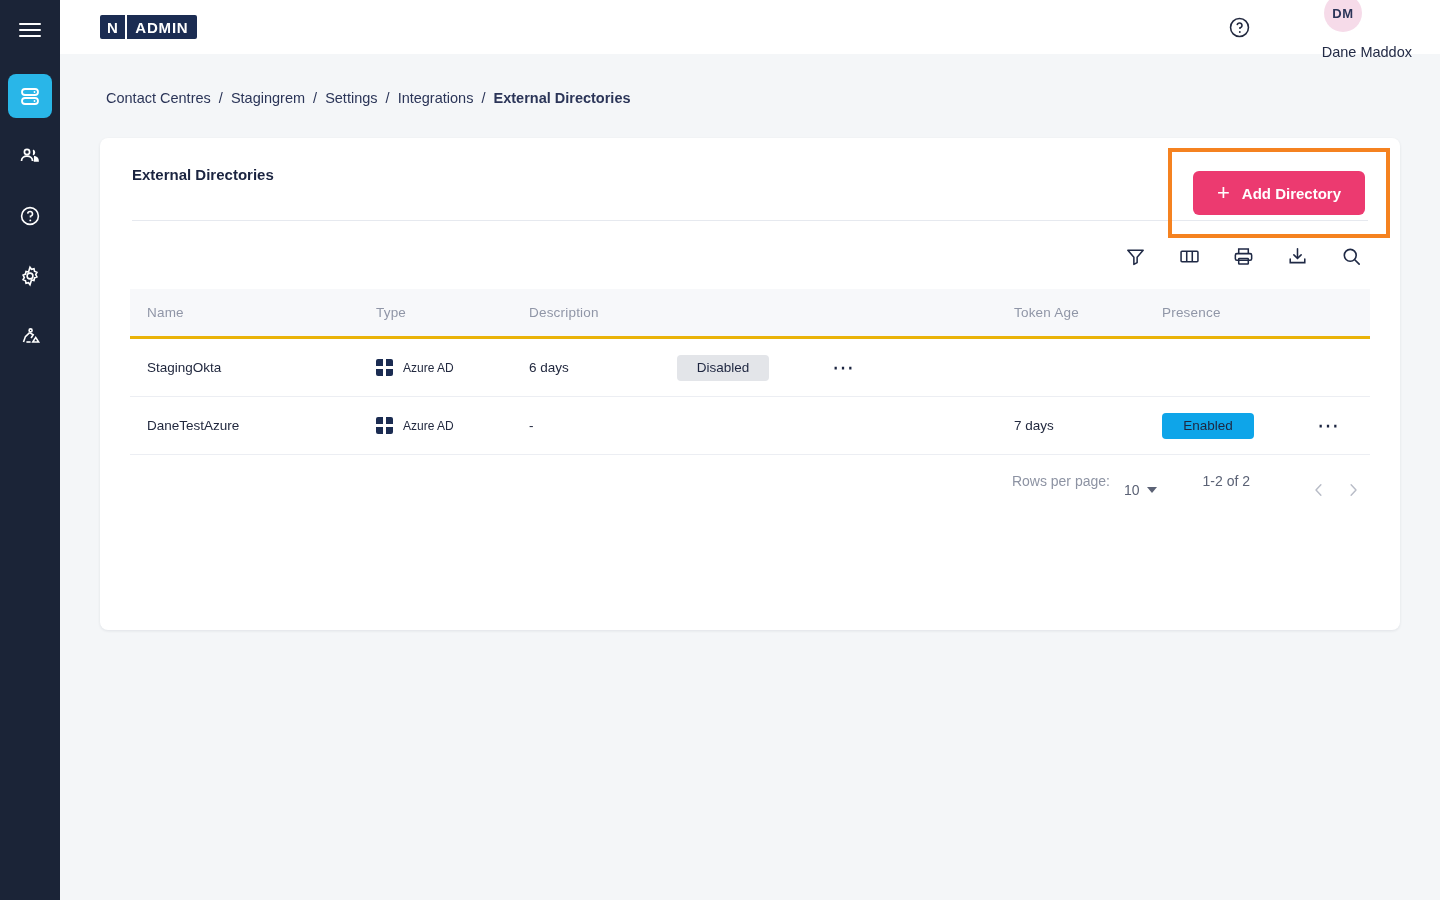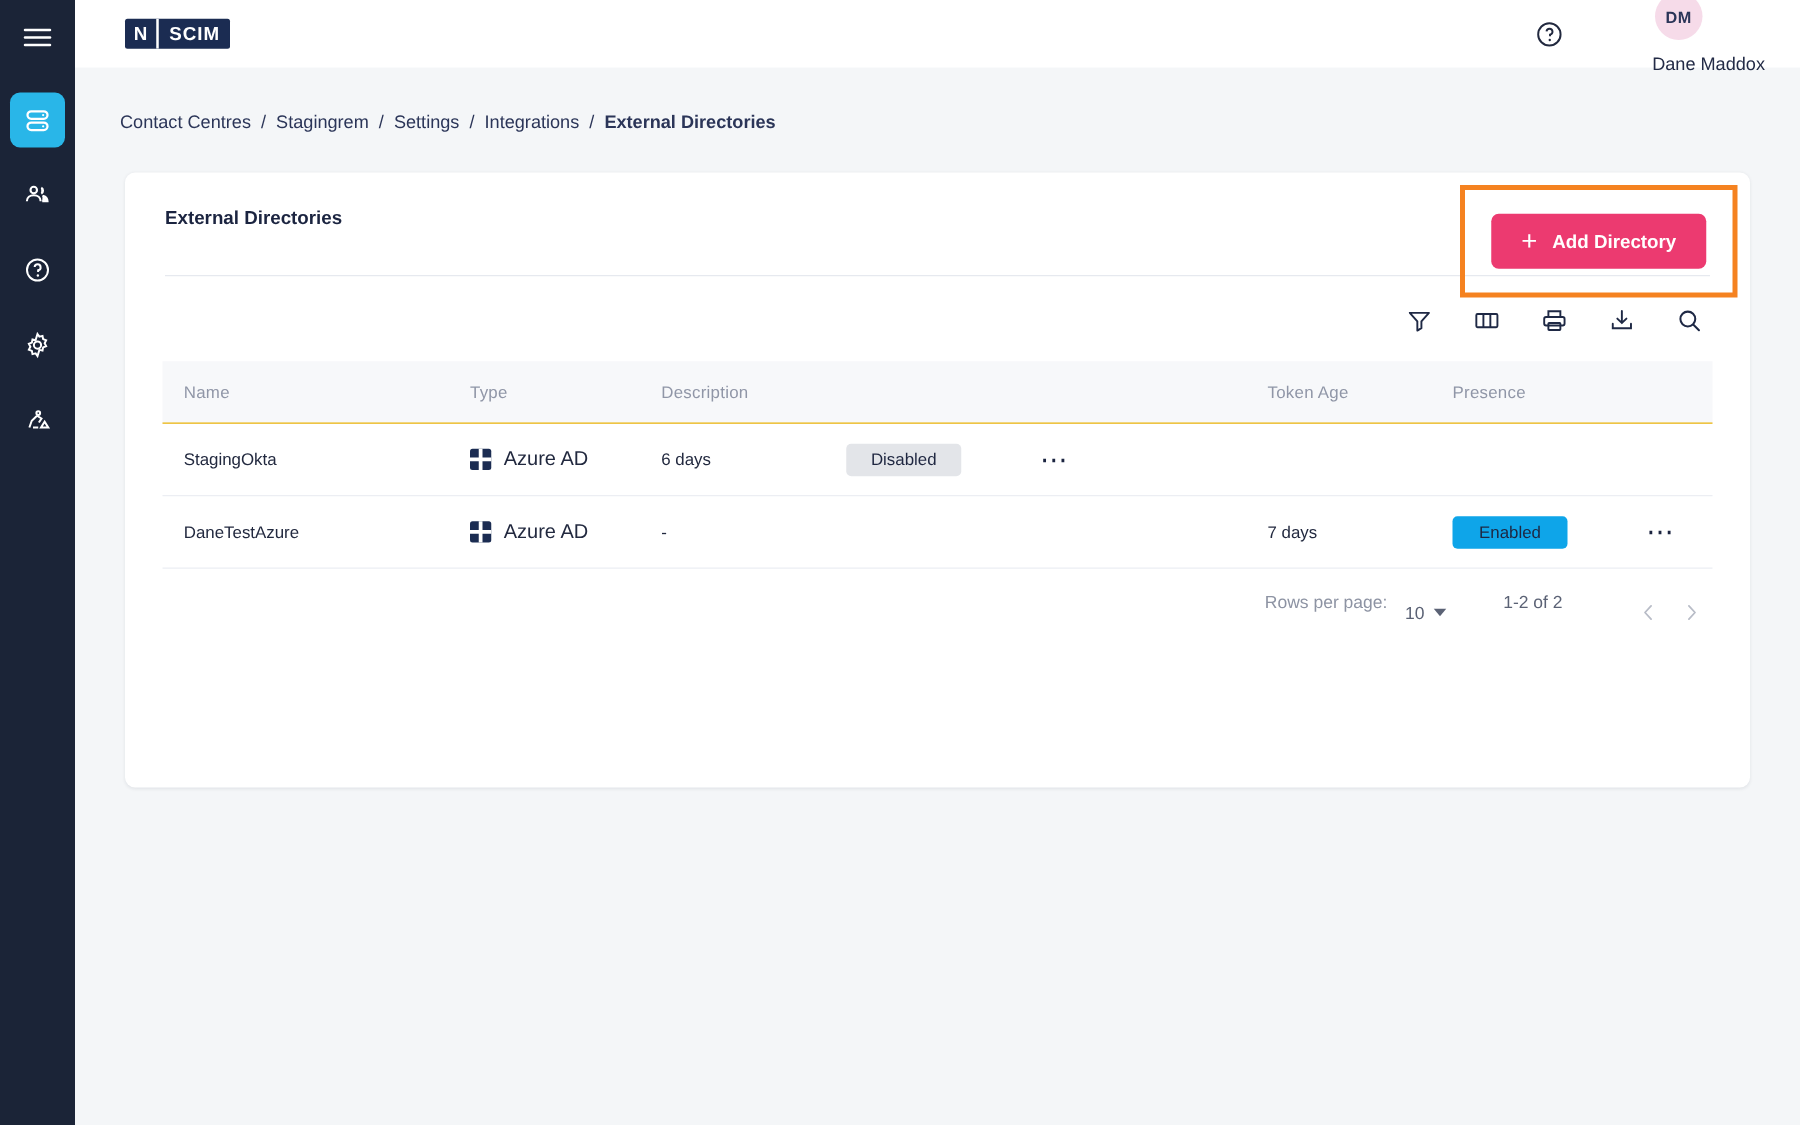--- a/index.html
+++ b/index.html
@@ -71,21 +71,21 @@
   .avatar {
     width: 38px; height: 38px; border-radius: 50%;
     background: #f6dbe9; color: #2b3558;
     display: flex; align-items: center; justify-content: center;
     font-size: 13px; font-weight: bold; letter-spacing: .4px;
   }
   .user-name { font-size: 14.5px; color: #232b46; margin-left: 48px; }
 
   
   .breadcrumb {
-    padding: 36px 0 0 36px;
+    padding: 36px 0 0 46px;
     font-size: 14.5px; color: #2b3558;
   }
   .breadcrumb .crumb { cursor: pointer; }
   .breadcrumb .sep { color: #2b3558; margin: 0 4px; }
   .breadcrumb .crumb.current { font-weight: bold; cursor: default; }
 
   
   .card {
     position: absolute; left: 40px; top: 138px;
     width: 1300px; height: 492px;
@@ -122,35 +122,35 @@
     gap: 28px; padding: 22px 36px 0 0;
   }
   .tb-icon { cursor: pointer; display: flex; align-items: center; justify-content: center;
              width: 26px; height: 26px; color: #1f2945; }
 
   
   .table { margin: 20px 30px 0 30px; }
   .thead {
     display: flex; align-items: center;
     background: #f7f8fa; height: 50px;
-    border-bottom: 1px solid #eab308;
+    border-bottom: 3px solid #eab308;
   }
   .thead div, .trow div { font-size: 13.5px; }
   .th { color: #9096a7; letter-spacing: .2px; }
   .trow {
     display: flex; align-items: center; height: 58px;
     border-bottom: 1px solid #eceef3;
   }
   .col-name  { width: 246px; padding-left: 17px; }
   .col-type  { width: 153px; display: flex; align-items: center; gap: 10px; }
   .col-desc  { width: 485px; }
   .col-token { width: 148px; }
   .col-pres  { width: 145px; }
   .col-act   { flex: 1 1 auto; display: flex; justify-content: flex-start; padding-left: 10px; }
-  .cell { color: #22293f; font-size: 16px; }
+  .cell { color: #22293f; font-size: 12px; }
   .azure-icon {
     width: 17px; height: 17px; background: #1b2c52; border-radius: 2px;
     position: relative; flex: 0 0 17px;
   }
   .azure-icon:before, .azure-icon:after {
     content: ""; position: absolute; background: #ffffff;
   }
   .azure-icon:before { left: 7px; top: 0; width: 3px; height: 17px; }
   .azure-icon:after  { top: 7px; left: 0; height: 3px; width: 17px; }
   .badge {
@@ -245,21 +245,21 @@
       </div>
 
     </div>
   </nav>
 
   <div class="main">
 
     <header class="topbar">
       <div class="logo">
         <span class="n">N</span>
-        <span class="admin">SCIM</span>
+        <span class="admin">ADMIN</span>
       </div>
       <div class="topbar-right">
         <span class="help-icon">
           <svg width="25" height="25" viewBox="0 0 24 24" fill="none" stroke="#22293f" stroke-width="1.5">
             <circle cx="12" cy="12" r="8.6"></circle>
             <path d="M9.8 9.7a2.3 2.3 0 1 1 2.7 2.5v1.2"></path>
             <circle cx="12.3" cy="16.3" r="0.9" fill="#22293f" stroke="none"></circle>
           </svg>
         </span>
         <div class="user-chip">

